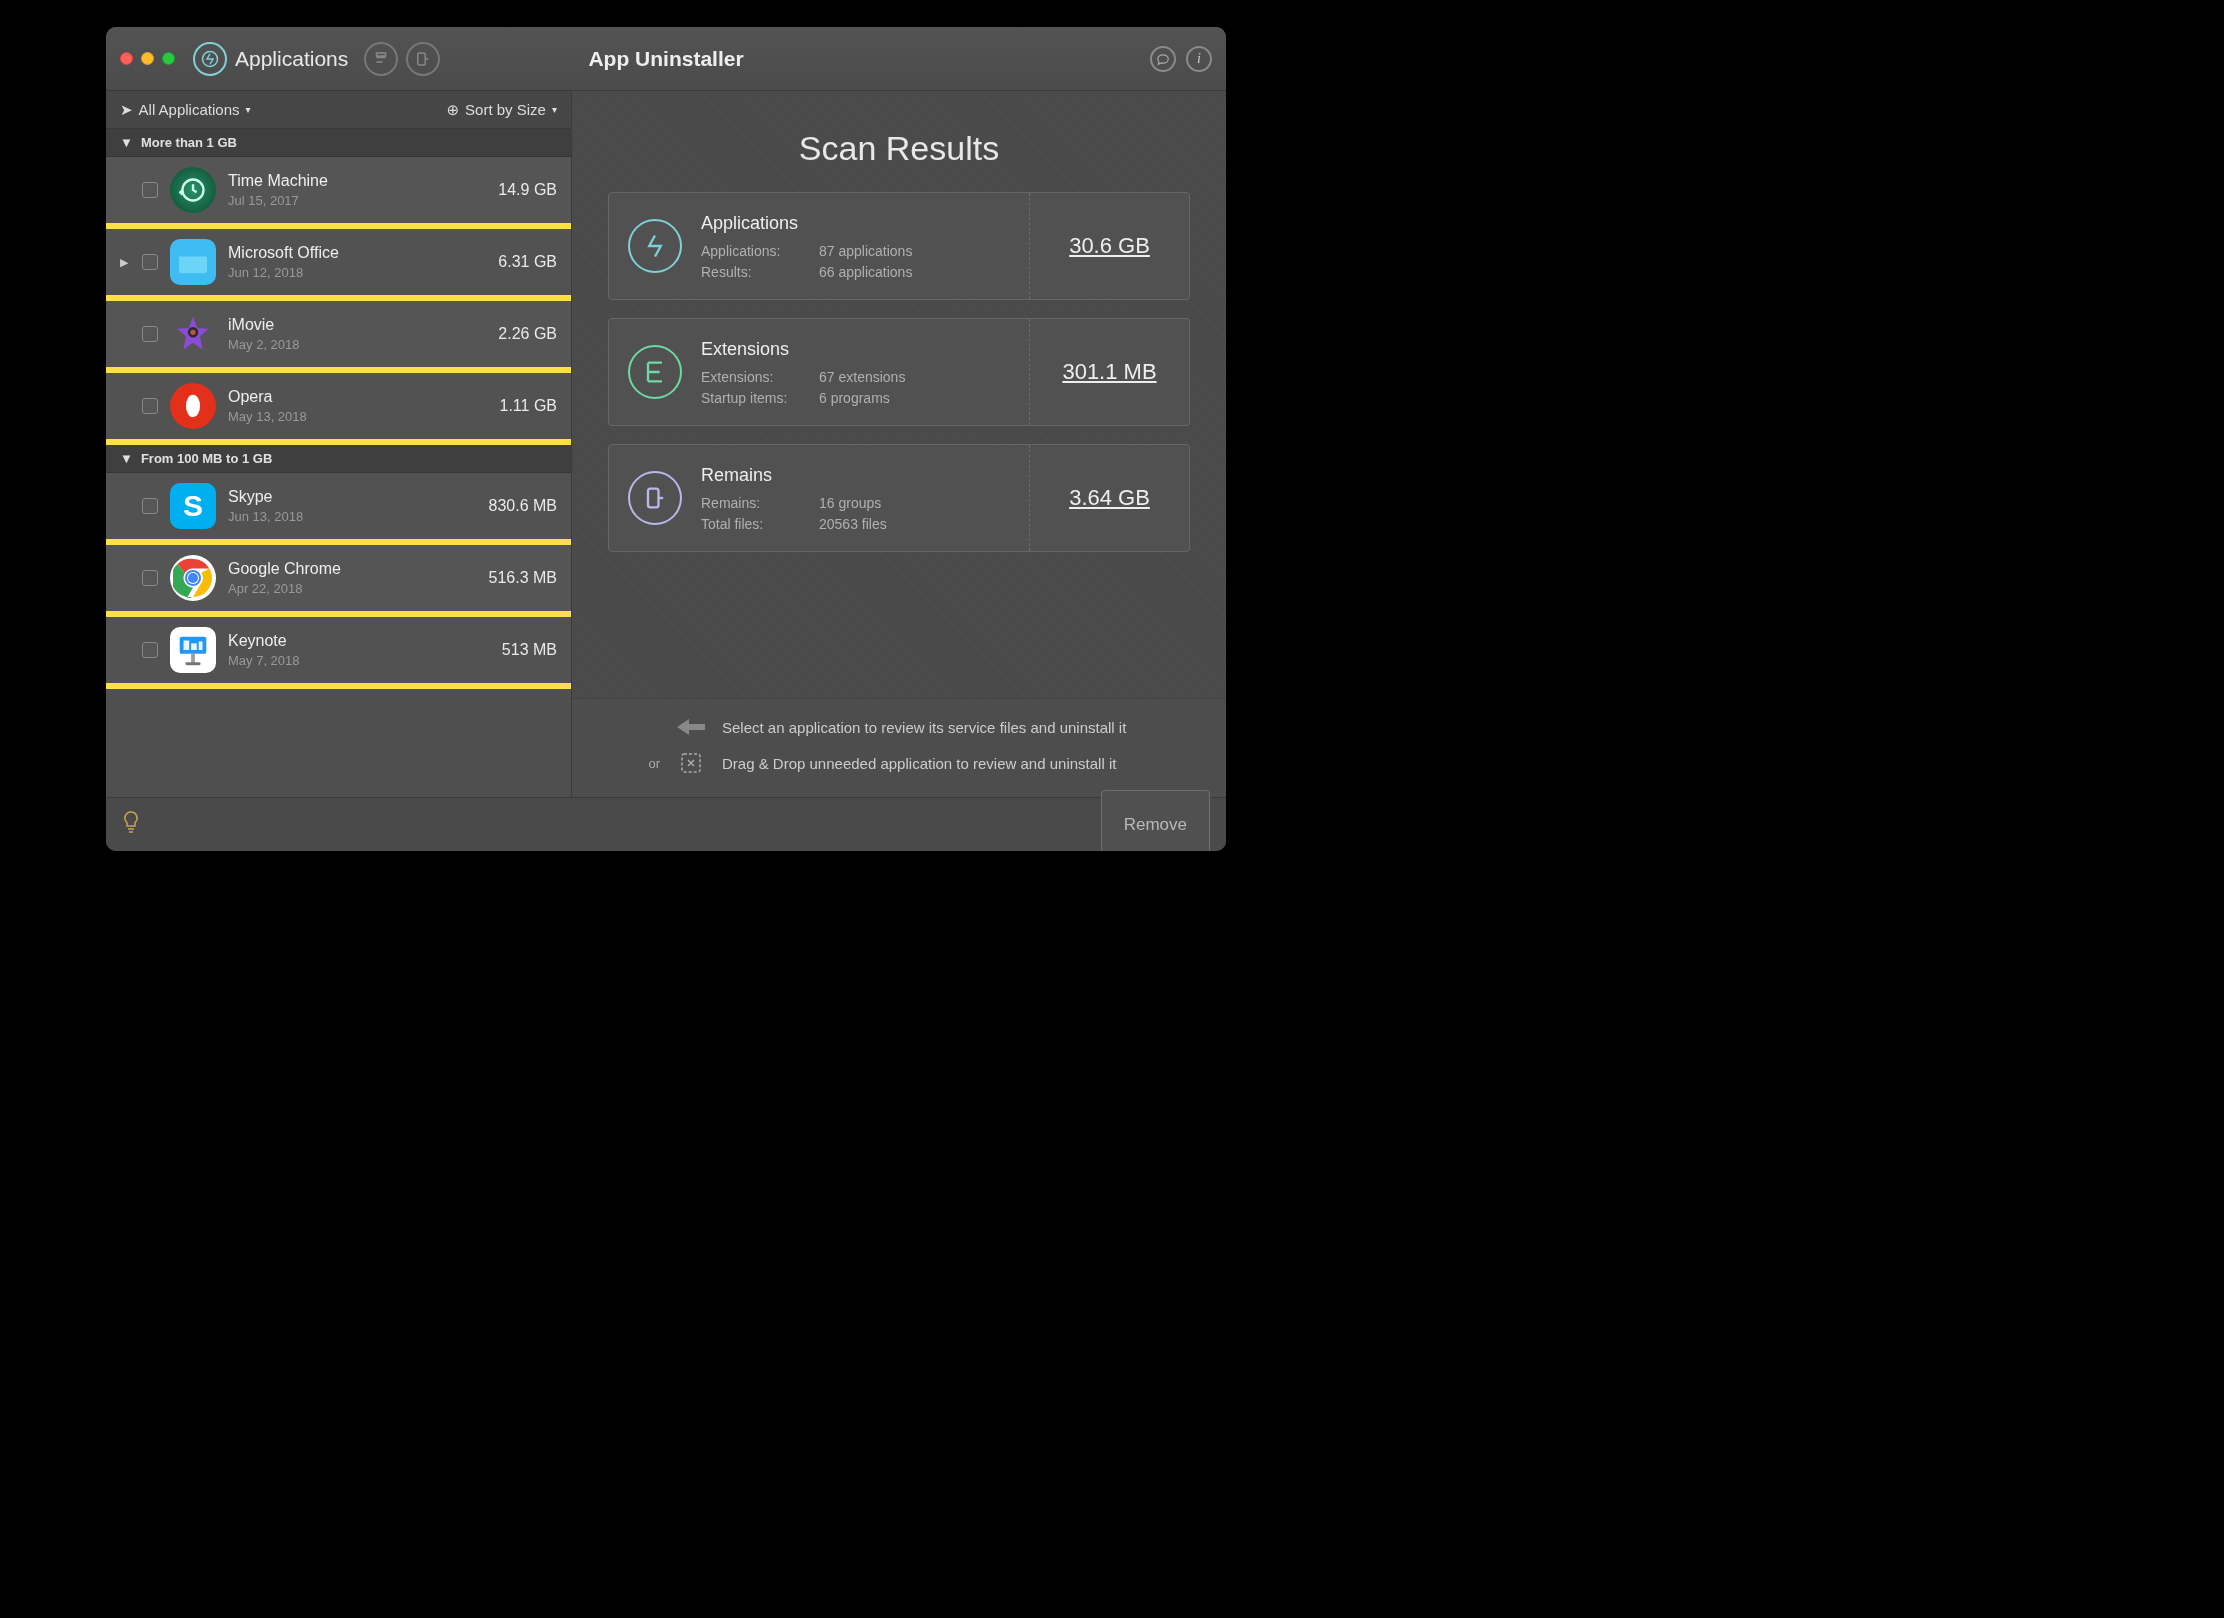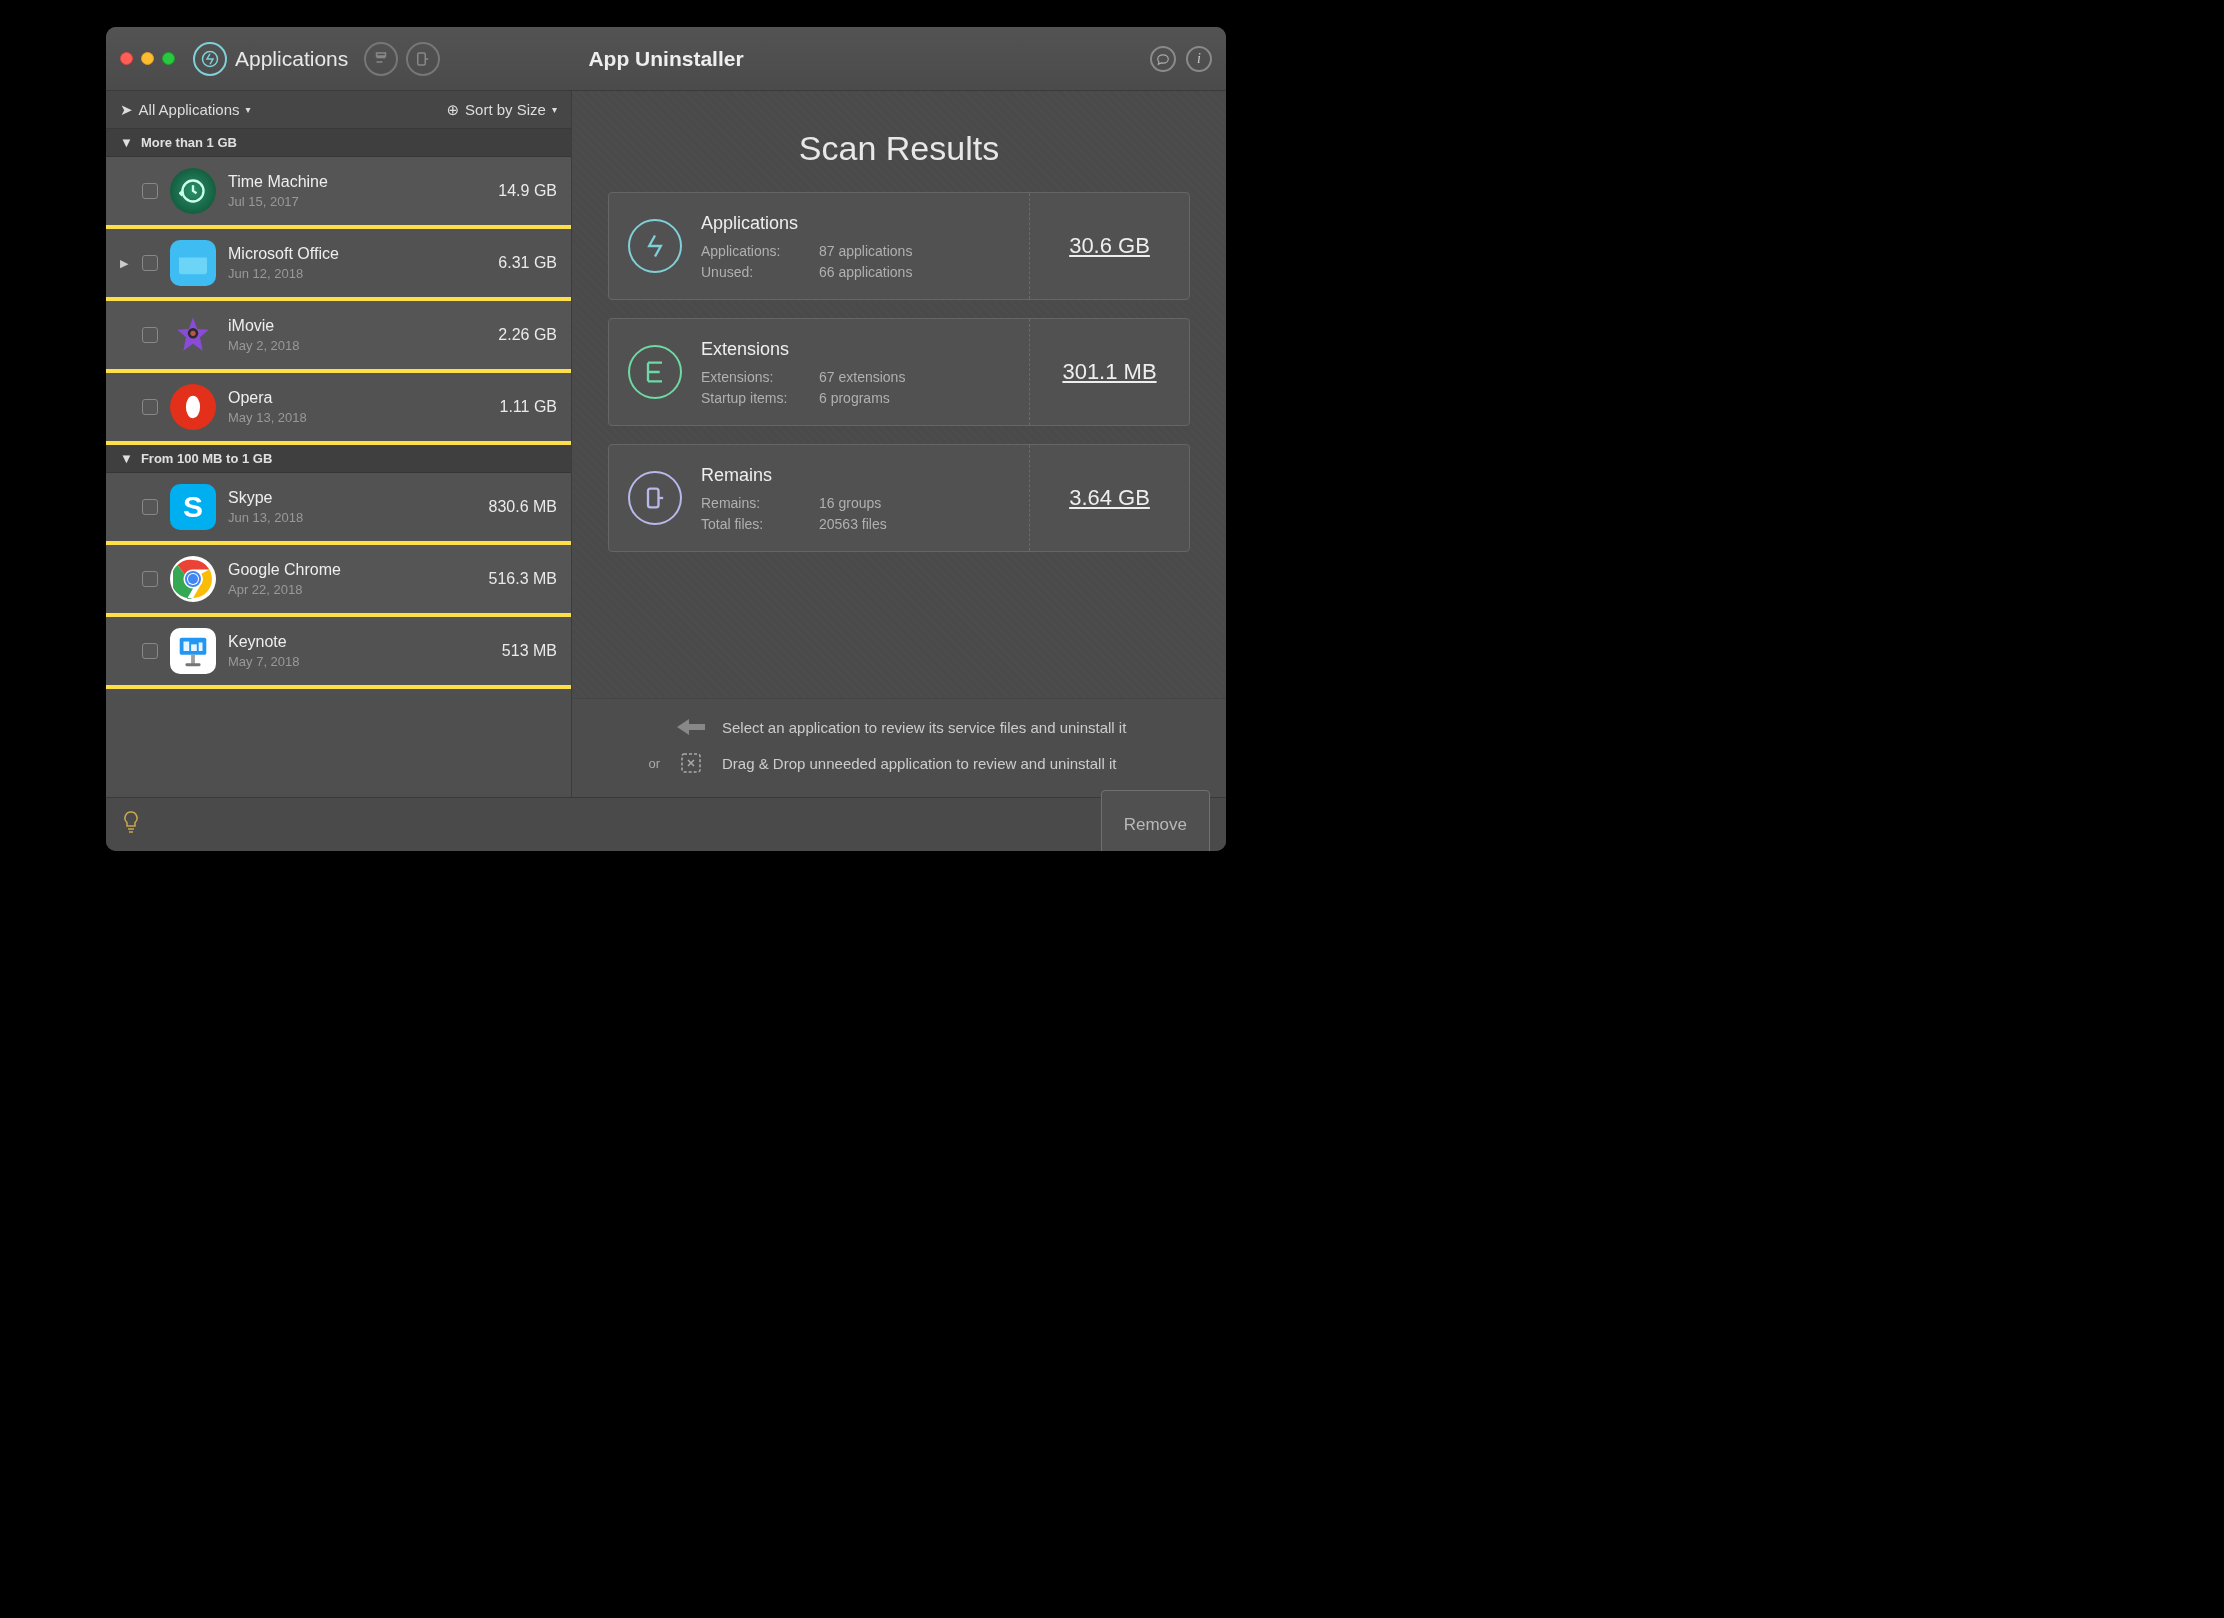--- a/index.html
+++ b/index.html
@@ -87,21 +87,21 @@
     color: #e0e0e0;
     font-size: 13px; font-weight: 600;
     padding: 6px 14px;
     display: flex; align-items: center; gap: 8px;
     border-bottom: 1px solid #353535;
   }
   .row {
     height: 72px;
     display: flex; align-items: center;
     padding: 0 14px;
-    border-bottom: 4px solid #fde047;
+    border-bottom: 6px solid #fde047;
     background: #555;
     gap: 12px;
   }
   .row:nth-child(odd) { background: #525252; }
   .expand-caret {
     width: 10px; color: #ccc; font-size: 11px;
   }
   .cb {
     width: 16px; height: 16px;
     border: 1.5px solid #888; border-radius: 3px;
@@ -394,21 +394,21 @@
               </svg>
           </div>
         </div>
         <div class="info-col">
           <div class="card-title">Applications</div>
           <div class="kv">
               <span class="k">Applications:</span>
               <span>87 applications</span>
             </div>
           <div class="kv">
-              <span class="k">Unused:</span>
+              <span class="k">Results:</span>
               <span>66 applications</span>
             </div>
         </div>
         <div class="size-col">30.6 GB</div>
       </div>
 
       <div class="card">
         <div class="icon-col">
           <div class="ring" style="border:2px solid #6ed9a4">
             <svg width="28" height="28" viewBox="0 0 24 24" fill="none" stroke="#6ed9a4" stroke-width="2">

